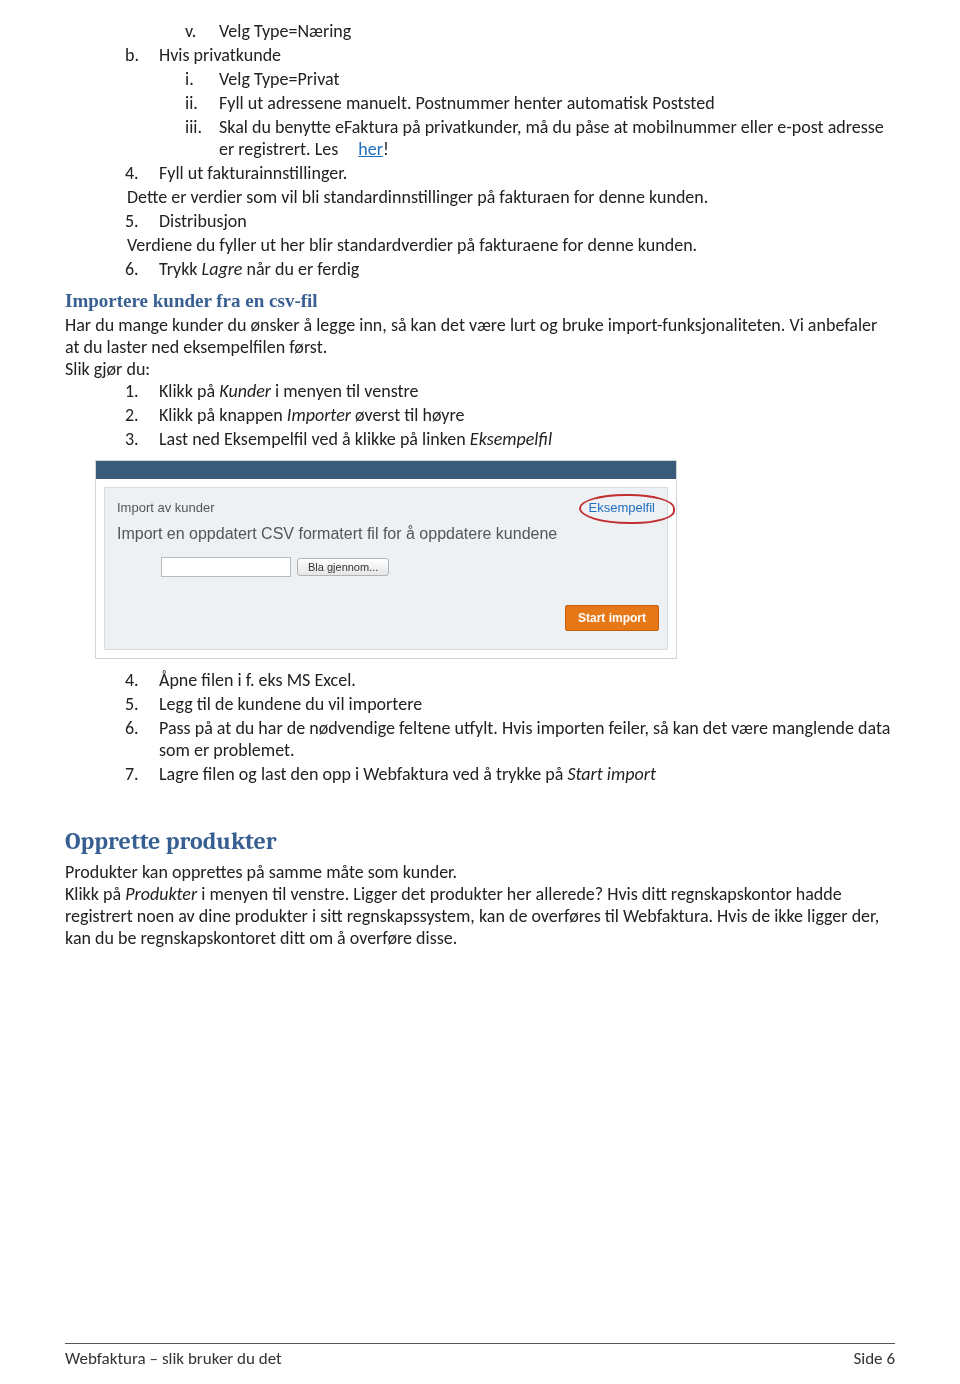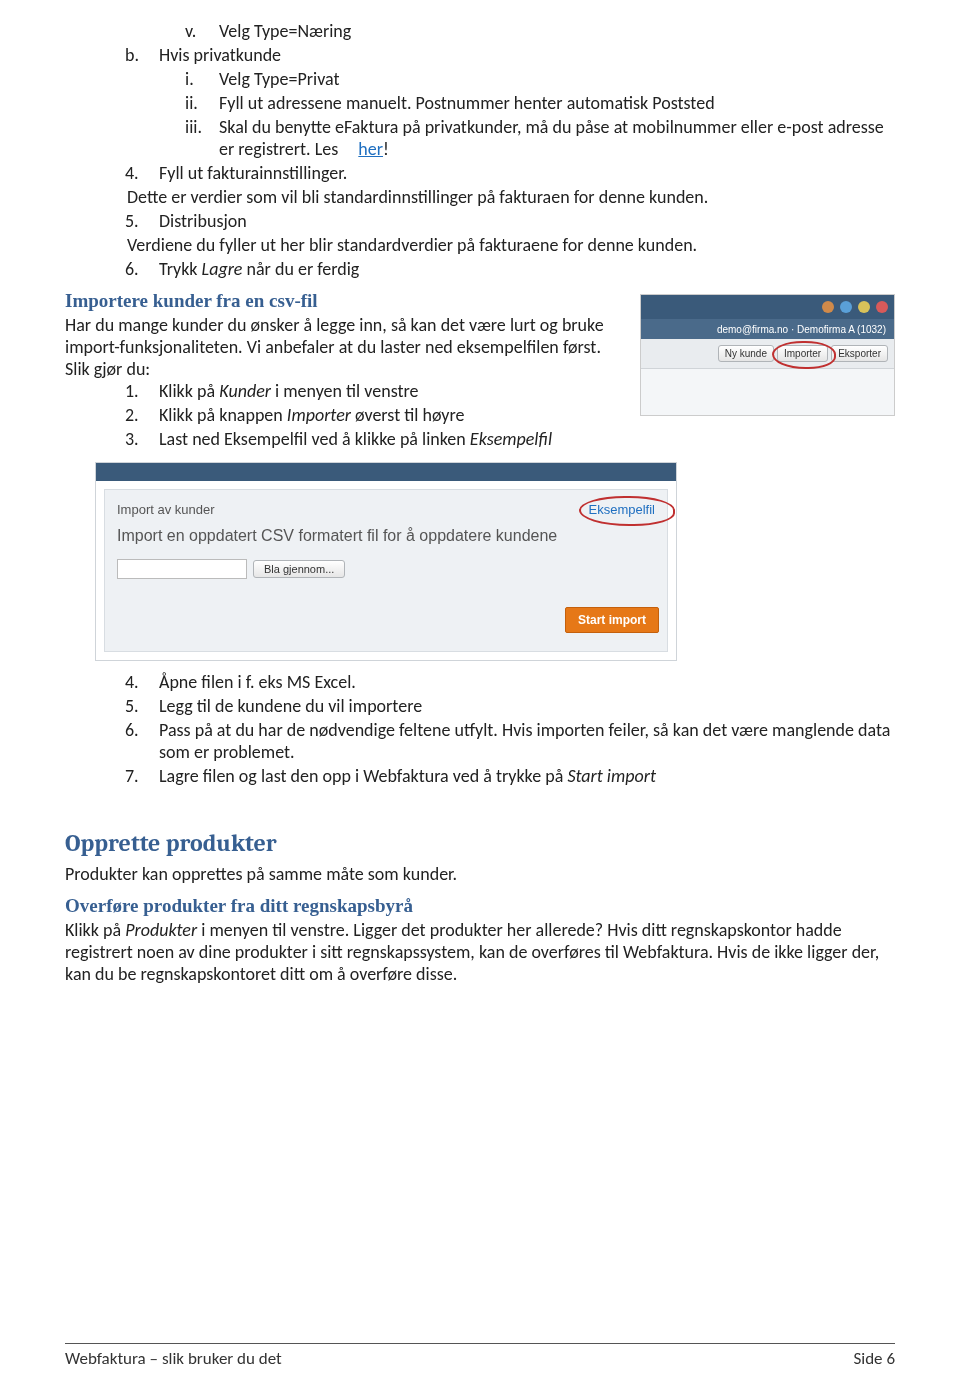--- a/index.html
+++ b/index.html
@@ -120,20 +120,21 @@
     height: 26px;
     top: -6px;
     left: -10px;
   }
   .sc2-desc { font-size: 16px; color: #555; margin-bottom: 14px; }
   .sc2-file {
     display: flex;
     align-items: center;
     gap: 6px;
     margin-bottom: 28px;
+    margin-left: 44px;
   }
   .sc2-file-input {
     width: 130px;
     height: 20px;
     border: 1px solid #bbb;
     background: #fff;
   }
   .sc2-file-btn {
     font-size: 11px;
     padding: 2px 10px;
@@ -207,37 +208,20 @@
   </div>
   <div class="indent-cont">Verdiene du fyller ut her blir standardverdier på fakturaene for denne kunden.</div>
   <div class="num-line l-6">
     <span class="n">6.</span>
     <span class="t">
       <span>Trykk </span><em>Lagre</em><span> når du er ferdig</span>
     </span>
   </div>
 
   <div class="clearfix">
-    <div class="wrap-img">
-      <div class="sc1">
-        <div class="sc1-top">
-          <span class="ic i1"></span>
-          <span class="ic i2"></span>
-          <span class="ic i3"></span>
-          <span class="ic i4"></span>
-        </div>
-        <div class="sc1-sub">demo@firma.no · Demofirma A (1032)</div>
-        <div class="sc1-btnrow">
-          <span class="sc1-btn">Ny kunde</span>
-          <span class="sc1-btn circ1">Importer</span>
-          <span class="sc1-btn">Eksporter</span>
-        </div>
-        <div class="sc1-body"></div>
-      </div>
-    </div>
 
     <h3>Importere kunder fra en csv-fil</h3>
     <p>Har du mange kunder du ønsker å legge inn, så kan det være lurt og bruke import-funksjonaliteten. Vi anbefaler at du laster ned eksempelfilen først.</p>
     <p>Slik gjør du:</p>
 
     <div class="num-line l-4">
       <span class="n">1.</span>
       <span class="t">
         <span>Klikk på </span><em>Kunder</em><span> i menyen til venstre</span>
       </span>
@@ -289,21 +273,20 @@
   <div class="num-line l-4">
     <span class="n">7.</span>
     <span class="t">
       <span>Lagre filen og last den opp i Webfaktura ved å trykke på </span><em>Start import</em><span></span>
     </span>
   </div>
 
   <h2>Opprette produkter</h2>
   <p>Produkter kan opprettes på samme måte som kunder.</p>
 
-  <h3>Overføre produkter fra ditt regnskapsbyrå</h3>
   <p>
     <span>Klikk på </span><em>Produkter</em><span> i menyen til venstre. Ligger det produkter her allerede? Hvis ditt regnskapskontor hadde registrert noen av dine produkter i sitt regnskapssystem, kan de overføres til Webfaktura. Hvis de ikke ligger der, kan du be regnskapskontoret ditt om å overføre disse.</span>
   </p>
 
 </div>
 
 <div class="footer">
   <span>Webfaktura – slik bruker du det</span>
   <span>Side 6</span>
 </div>

